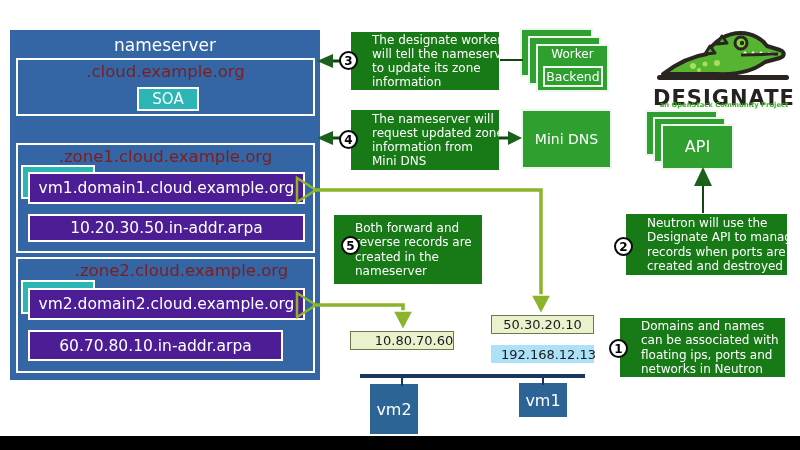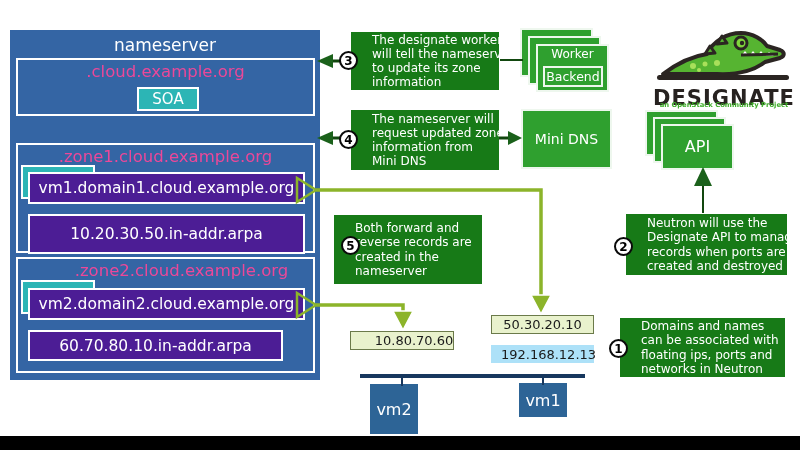--- a/index.html
+++ b/index.html
@@ -3,21 +3,21 @@
 <meta charset="utf-8">
 <style>
   html,body{margin:0;padding:0;}
   .canvas{position:relative;width:800px;height:450px;background:#ffffff;overflow:hidden;
           font-family:"DejaVu Sans","Liberation Sans",sans-serif;}
   .abs{position:absolute;box-sizing:border-box;}
   
   .panel{background:#3465a4;z-index:1;}
   .wbox{border:2px solid #ffffff;background:#3465a4;}
   .panel-title{color:#fff;font-size:17px;text-align:center;z-index:2;}
-  .zone-label{color:#ec4899;font-size:16.5px;text-align:center;z-index:3;}
+  .zone-label{color:#7f1d1d;font-size:16.5px;text-align:center;z-index:3;}
   .record{background:#4c1d95;border:2px solid #ffffff;color:#fff;font-size:15.5px;
           display:flex;align-items:center;justify-content:center;z-index:3;}
   .tealcard{background:#2cb5b5;border:2px solid #ffffff;z-index:2;}
   .soa{background:#2cb5b5;border:2px solid #ffffff;color:#fff;font-size:15px;
        display:flex;align-items:center;justify-content:center;z-index:3;}
   
   .note{background:#177a17;color:#fff;font-size:12px;line-height:1.18;
         white-space:pre;display:flex;align-items:center;padding-left:21px;z-index:2;}
   .numcircle{width:19px;height:19px;border-radius:50%;background:#fff;border:2px solid #0a0a0a;
              color:#000;font-size:12px;font-weight:bold;display:flex;align-items:center;
@@ -50,21 +50,21 @@
   <div class="abs panel-title" style="left:10px;top:35px;width:310px;">nameserver</div>
 
   <div class="abs wbox" style="left:16px;top:58px;width:299px;height:58px;z-index:2;"></div>
   <div class="abs zone-label" style="left:16px;top:62px;width:299px;">.cloud.example.org</div>
   <div class="abs soa" style="left:137px;top:87px;width:62px;height:24px;">SOA</div>
 
   <div class="abs wbox" style="left:16px;top:143px;width:299px;height:110px;z-index:2;"></div>
   <div class="abs zone-label" style="left:16px;top:147px;width:299px;">.zone1.cloud.example.org</div>
   <div class="abs tealcard" style="left:21px;top:165px;width:74px;height:34px;"></div>
   <div class="abs record" style="left:28px;top:172px;width:277px;height:32px;">vm1.domain1.cloud.example.org</div>
-  <div class="abs record" style="left:28px;top:214px;width:277px;height:40px;">10.20.30.50.in-addr.arpa</div>
+  <div class="abs record" style="left:28px;top:214px;width:277px;height:28px;">10.20.30.50.in-addr.arpa</div>
 
   <div class="abs wbox" style="left:16px;top:257px;width:299px;height:116px;z-index:2;"></div>
   <div class="abs zone-label" style="left:16px;top:261px;width:299px;padding-left:32px;">.zone2.cloud.example.org</div>
   <div class="abs tealcard" style="left:21px;top:280px;width:74px;height:34px;"></div>
   <div class="abs record" style="left:28px;top:288px;width:277px;height:32px;">vm2.domain2.cloud.example.org</div>
   <div class="abs record" style="left:28px;top:330px;width:255px;height:31px;">60.70.80.10.in-addr.arpa</div>
 
   <div class="abs note" style="left:351px;top:32px;width:148px;height:58px;">The designate worker
 will tell the nameserver
 to update its zone

